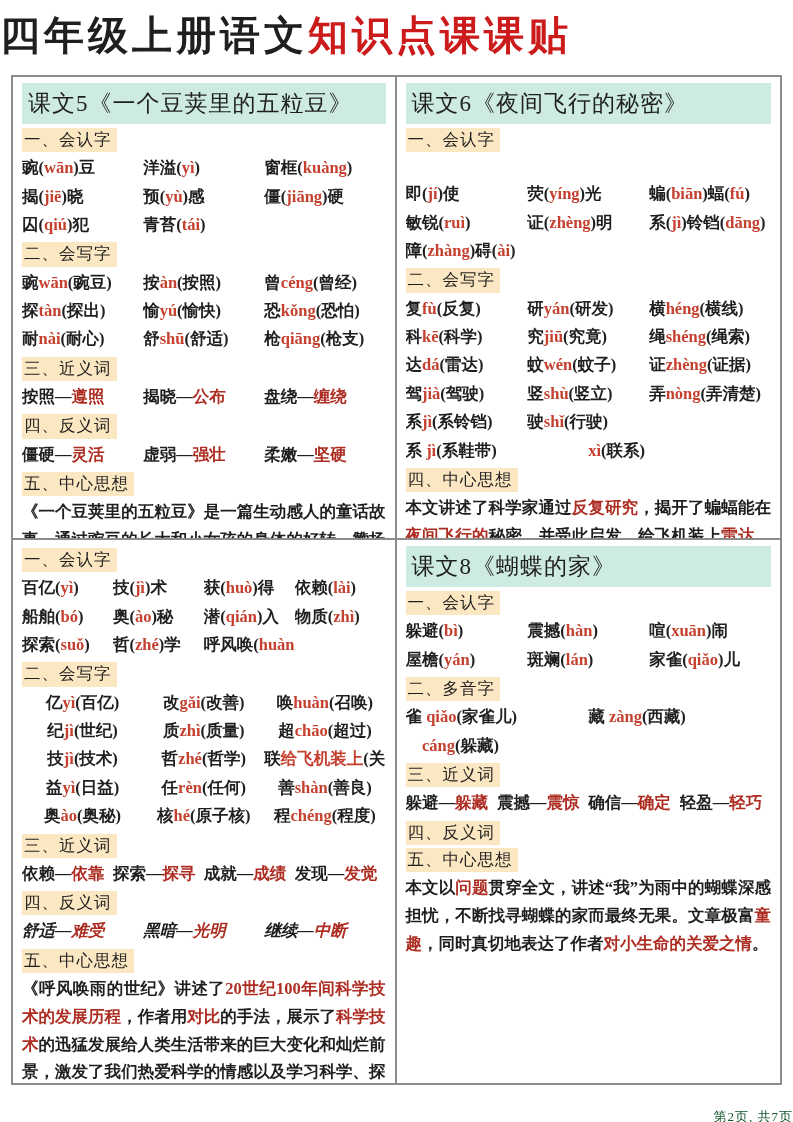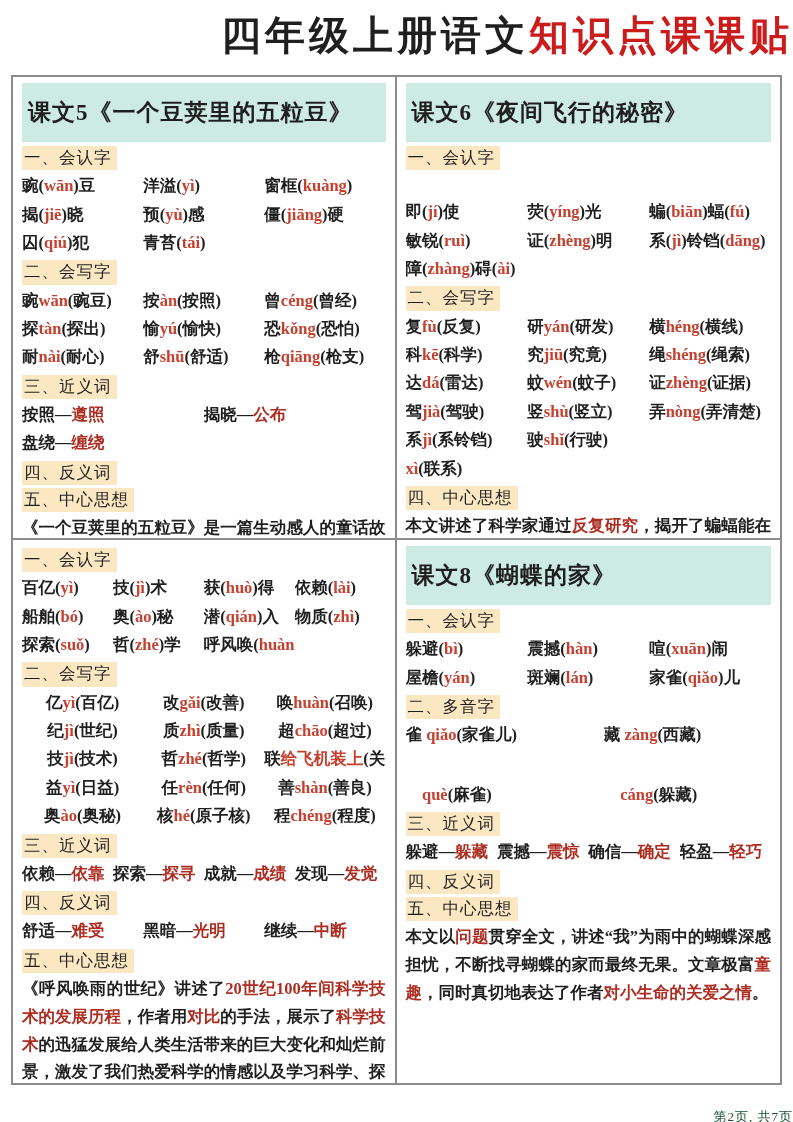--- a/index.html
+++ b/index.html
@@ -4,21 +4,21 @@
 <style>
   html,body{margin:0;padding:0;background:#ffffff;}
   body{
     width:793px;height:1122px;
     font-family:"Liberation Serif","DejaVu Serif",serif;
     color:var(--text,#1f1f1f);
     -webkit-font-smoothing:antialiased;
     overflow:hidden;
   }
   .page-title{
-    text-align:right;
+    text-align:left;
     font-size:40px;
     font-weight:700;
     letter-spacing:4px;
     padding-top:14px;
     height:58px;
     line-height:1.1;
   }
   .page-title .t-red{color:var(--title_red,#cb1b1b);}
   .sheet{
     width:767px;
@@ -32,22 +32,22 @@
     padding:5px 9px 4px 9px;
     overflow:hidden;
     box-sizing:border-box;
   }
   .cell:nth-child(odd){border-right:2px solid var(--border,#8c8c8c);}
   .cell:nth-child(-n+2){border-bottom:2px solid var(--border,#8c8c8c);}
   .lesson-title{
     display:block;
     background:var(--mint,#cdebe3);
     font-size:23px;
-    font-weight:700;
-    padding:14px 6px;
+    font-weight:400;
+    padding:5px 6px;
     margin:1px 0 4px 0;
     white-space:nowrap;
     letter-spacing:1px;
   }
   .hrow{margin:3px 0 2px 0;line-height:1.35;}
   .hl{
     display:inline-block;
     background:var(--yellow,#fbe7c2);
     font-size:16.5px;
     font-weight:400;
@@ -107,26 +107,31 @@
         <span class="witem"><span class="blk">按</span><span class="red">àn</span><span class="blk">(按照)</span></span>
         <span class="witem"><span class="blk">曾</span><span class="red">céng</span><span class="blk">(曾经)</span></span>
         <span class="witem"><span class="blk">探</span><span class="red">tàn</span><span class="blk">(探出)</span></span>
         <span class="witem"><span class="blk">愉</span><span class="red">yú</span><span class="blk">(愉快)</span></span>
         <span class="witem"><span class="blk">恐</span><span class="red">kǒng</span><span class="blk">(恐怕)</span></span>
         <span class="witem"><span class="blk">耐</span><span class="red">nài</span><span class="blk">(耐心)</span></span>
         <span class="witem"><span class="blk">舒</span><span class="red">shū</span><span class="blk">(舒适)</span></span>
         <span class="witem"><span class="blk">枪</span><span class="red">qiāng</span><span class="blk">(枪支)</span></span>
       </div>
       <div class="hrow"><span class="hl">三、近义词</span></div>
-      <div class="wgrid em" style="grid-template-columns: repeat(2, 1fr);">
+      <div class="wgrid em" style="grid-template-columns: repeat(3, 1fr);">
         <span class="witem"><span class="blk">按照—</span><span class="red">遵照</span></span>
         <span class="witem"><span class="blk">揭晓—</span><span class="red">公布</span></span>
         <span class="witem"><span class="blk">盘绕—</span><span class="red">缠绕</span></span>
       </div>
       <div class="hrow"><span class="hl">四、反义词</span></div>
+      <div class="wgrid em" style="grid-template-columns: repeat(3, 1fr);">
+        <span class="witem"><span class="blk">僵硬—</span><span class="red">灵活</span></span>
+        <span class="witem"><span class="blk">虚弱—</span><span class="red">强壮</span></span>
+        <span class="witem"><span class="blk">柔嫩—</span><span class="red">坚硬</span></span>
+      </div>
       <div class="hrow"><span class="hl">五、中心思想</span></div>
       <p class="para em"><span class="blk">《一个豆荚里的五粒豆》是一篇生动感人的童话故事，通过豌豆的长大和小女孩的身体的好转，赞扬了平实、仁爱、</span></p>
     </div>
   <div class="cell">
       <div class="lesson-title">课文6《夜间飞行的秘密》</div>
       <div class="hrow"><span class="hl">一、会认字</span></div>
       <div class="wgrid" style="grid-template-columns: repeat(3, 1fr); margin-top: 28px;">
         <span class="witem"><span class="blk">即(</span><span class="red">jí</span><span class="blk">)使</span></span>
         <span class="witem"><span class="blk">荧(</span><span class="red">yíng</span><span class="blk">)光</span></span>
         <span class="witem"><span class="blk">蝙(</span><span class="red">biān</span><span class="blk">)蝠(</span><span class="red">fú</span><span class="blk">)</span></span>
@@ -146,20 +151,21 @@
         <span class="witem"><span class="blk">达</span><span class="red">dá</span><span class="blk">(雷达)</span></span>
         <span class="witem"><span class="blk">蚊</span><span class="red">wén</span><span class="blk">(蚊子)</span></span>
         <span class="witem"><span class="blk">证</span><span class="red">zhèng</span><span class="blk">(证据)</span></span>
         <span class="witem"><span class="blk">驾</span><span class="red">jià</span><span class="blk">(驾驶)</span></span>
         <span class="witem"><span class="blk">竖</span><span class="red">shù</span><span class="blk">(竖立)</span></span>
         <span class="witem"><span class="blk">弄</span><span class="red">nòng</span><span class="blk">(弄清楚)</span></span>
         <span class="witem"><span class="blk">系</span><span class="red">jì</span><span class="blk">(系铃铛)</span></span>
         <span class="witem"><span class="blk">驶</span><span class="red">shǐ</span><span class="blk">(行驶)</span></span>
       </div>
       <div class="wgrid" style="grid-template-columns: repeat(2, 1fr);">
+        <span class="witem"><span class="blk">系 </span><span class="red">jì</span><span class="blk">(系鞋带)</span></span>
         <span class="witem"><span class="red">xì</span><span class="blk">(联系)</span></span>
       </div>
       <div class="hrow"><span class="hl">四、中心思想</span></div>
       <p class="para em"><span class="blk">本文讲述了科学家通过</span><span class="red">反复研究</span><span class="blk">，揭开了蝙蝠能在</span><span class="red">夜间飞行的</span><span class="blk">秘密，并受此启发，给飞机装上</span><span class="red">雷达</span><span class="blk">，使其能够在夜间安全飞行。</span></p>
     </div>
   <div class="cell">
       <div class="hrow"><span class="hl">一、会认字</span></div>
       <div class="wgrid" style="grid-template-columns: repeat(4, 1fr);">
         <span class="witem"><span class="blk">百亿(</span><span class="red">yì</span><span class="blk">)</span></span>
         <span class="witem"><span class="blk">技(</span><span class="red">jì</span><span class="blk">)术</span></span>
@@ -192,44 +198,43 @@
         <span class="witem"><span class="blk">程</span><span class="red">chéng</span><span class="blk">(程度)</span></span>
       </div>
       <div class="hrow"><span class="hl">三、近义词</span></div>
       <div class="wgrid em" style="grid-template-columns: repeat(4, 1fr);">
         <span class="witem"><span class="blk">依赖—</span><span class="red">依靠</span></span>
         <span class="witem"><span class="blk">探索—</span><span class="red">探寻</span></span>
         <span class="witem"><span class="blk">成就—</span><span class="red">成绩</span></span>
         <span class="witem"><span class="blk">发现—</span><span class="red">发觉</span></span>
       </div>
       <div class="hrow"><span class="hl">四、反义词</span></div>
-      <div class="wgrid em" style="grid-template-columns: repeat(3, 1fr);">
+      <div class="wgrid em" style="grid-template-columns: repeat(3, 1fr); font-style: italic;">
         <span class="witem"><span class="blk">舒适—</span><span class="red">难受</span></span>
         <span class="witem"><span class="blk">黑暗—</span><span class="red">光明</span></span>
         <span class="witem"><span class="blk">继续—</span><span class="red">中断</span></span>
       </div>
       <div class="hrow"><span class="hl">五、中心思想</span></div>
       <p class="para em"><span class="blk">《呼风唤雨的世纪》讲述了</span><span class="red">20世纪100年间科学技术的发展历程</span><span class="blk">，作者用</span><span class="red">对比</span><span class="blk">的手法，展示了</span><span class="red">科学技术</span><span class="blk">的迅猛发展给人类生活带来的巨大变化和灿烂前景，激发了我们热爱科学的情感以及学习科学、探索科学的浓厚兴趣。</span></p>
     </div>
   <div class="cell">
       <div class="lesson-title">课文8《蝴蝶的家》</div>
       <div class="hrow"><span class="hl">一、会认字</span></div>
       <div class="wgrid" style="grid-template-columns: repeat(3, 1fr);">
         <span class="witem"><span class="blk">躲避(</span><span class="red">bì</span><span class="blk">)</span></span>
         <span class="witem"><span class="blk">震撼(</span><span class="red">hàn</span><span class="blk">)</span></span>
         <span class="witem"><span class="blk">喧(</span><span class="red">xuān</span><span class="blk">)闹</span></span>
         <span class="witem"><span class="blk">屋檐(</span><span class="red">yán</span><span class="blk">)</span></span>
         <span class="witem"><span class="blk">斑斓(</span><span class="red">lán</span><span class="blk">)</span></span>
         <span class="witem"><span class="blk">家雀(</span><span class="red">qiǎo</span><span class="blk">)儿</span></span>
       </div>
       <div class="hrow"><span class="hl">二、多音字</span></div>
-      <div class="wgrid" style="grid-template-columns: repeat(2, 1fr); gap: 31px;">
+      <div class="wgrid" style="grid-template-columns: repeat(2, 1fr);">
         <span class="witem"><span class="blk">雀 </span><span class="red">qiǎo</span><span class="blk">(家雀儿)</span></span>
         <span class="witem"><span class="blk">藏 </span><span class="red">zàng</span><span class="blk">(西藏)</span></span>
-        <span class="witem"><span class="blk">　</span><span class="red">què</span><span class="blk">(麻雀)</span></span>
         <span class="witem"><span class="blk">　</span><span class="red">cáng</span><span class="blk">(躲藏)</span></span>
       </div>
       <div class="hrow"><span class="hl">三、近义词</span></div>
       <div class="wgrid em" style="grid-template-columns: repeat(4, 1fr);">
         <span class="witem"><span class="blk">躲避—</span><span class="red">躲藏</span></span>
         <span class="witem"><span class="blk">震撼—</span><span class="red">震惊</span></span>
         <span class="witem"><span class="blk">确信—</span><span class="red">确定</span></span>
         <span class="witem"><span class="blk">轻盈—</span><span class="red">轻巧</span></span>
       </div>
       <div class="hrow"><span class="hl">四、反义词</span></div>

